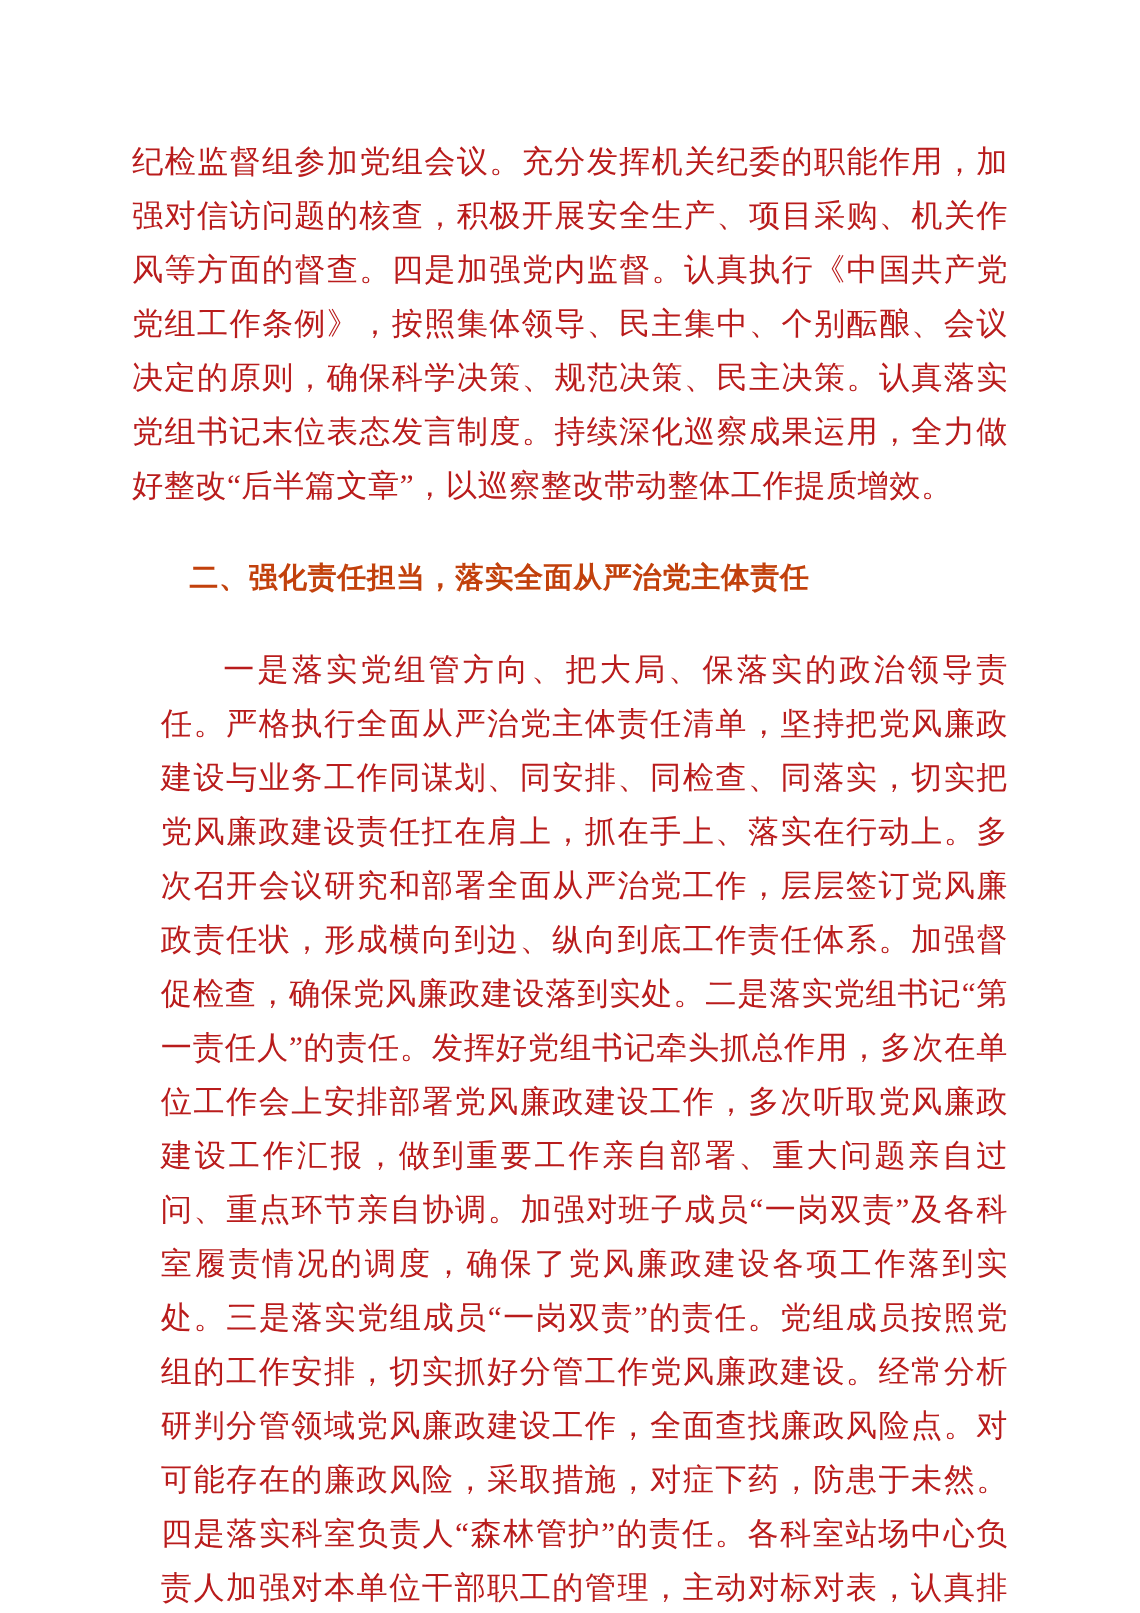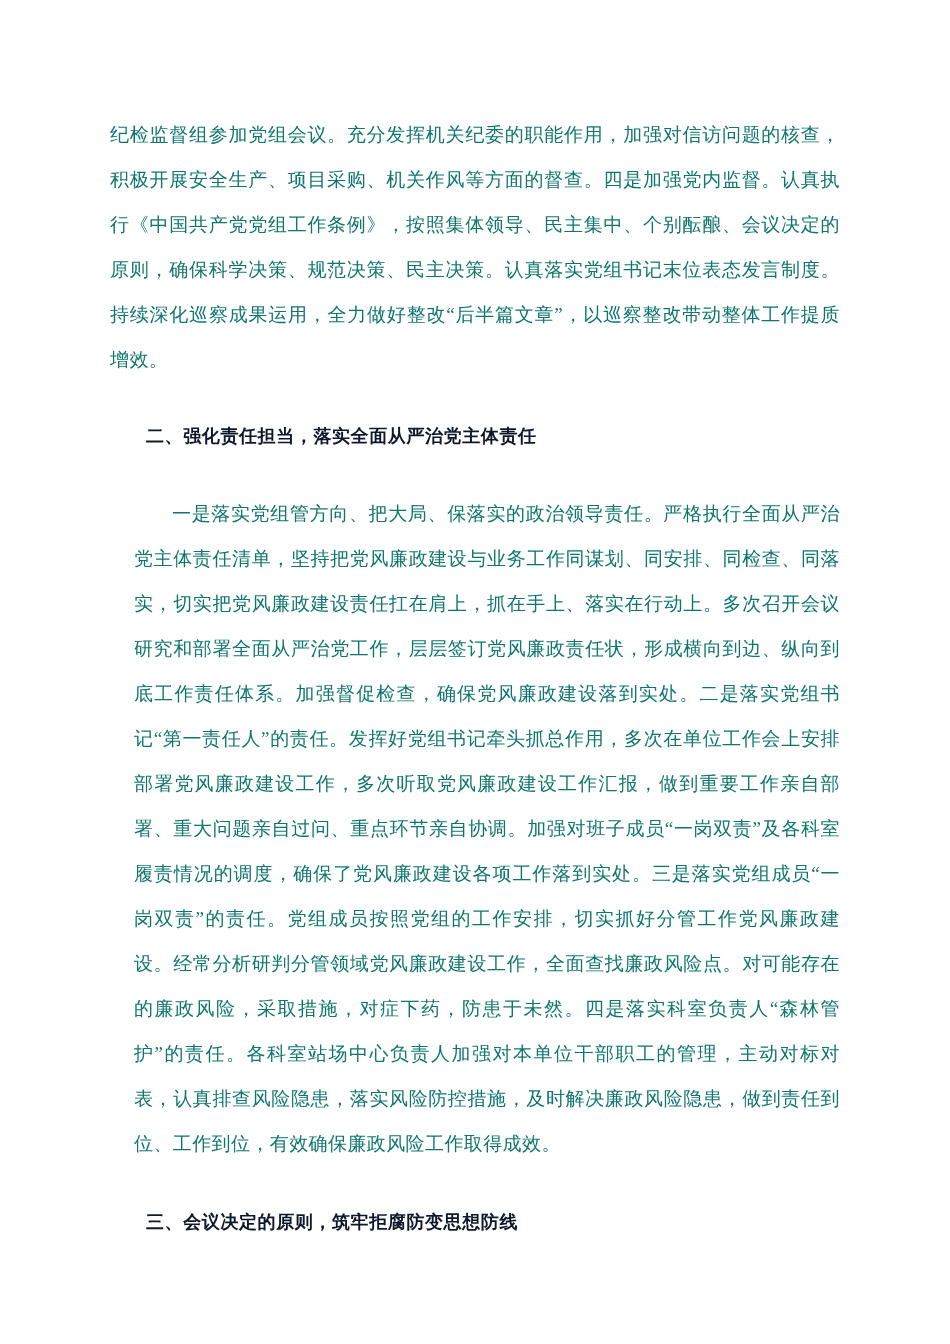--- a/index.html
+++ b/index.html
@@ -20,39 +20,39 @@
     height: 1344px;
     box-sizing: border-box;
     padding: 112px 110px 40px 110px;
     background: #ffffff;
   }
   .doc-body {
     width: 100%;
   }
   p.para {
     margin: 0 0 0 0;
-    font-size: 19px;
+    font-size: 26px;
     line-height: 45px;
     text-align: justify;
     text-justify: inter-ideograph;
     letter-spacing: 0.4px;
-    color: #0f766e;
+    color: #b91c1c;
   }
   p.para.indent {
     text-indent: 2em;
     margin-left: 24px;
   }
   p.heading {
     margin: 0;
-    font-size: 18px;
+    font-size: 24px;
     line-height: 45px;
     font-weight: bold;
     text-indent: 2em;
     letter-spacing: 0.6px;
-    color: #0f172a;
+    color: #c2410c;
     font-family: "Liberation Sans", "DejaVu Sans", sans-serif;
   }
   .gap-before-heading { height: 32px; }
   .gap-after-heading { height: 32px; }
   .gap-section { height: 34px; }
 </style>
 </head>
 <body>
 
 <div class="page">

